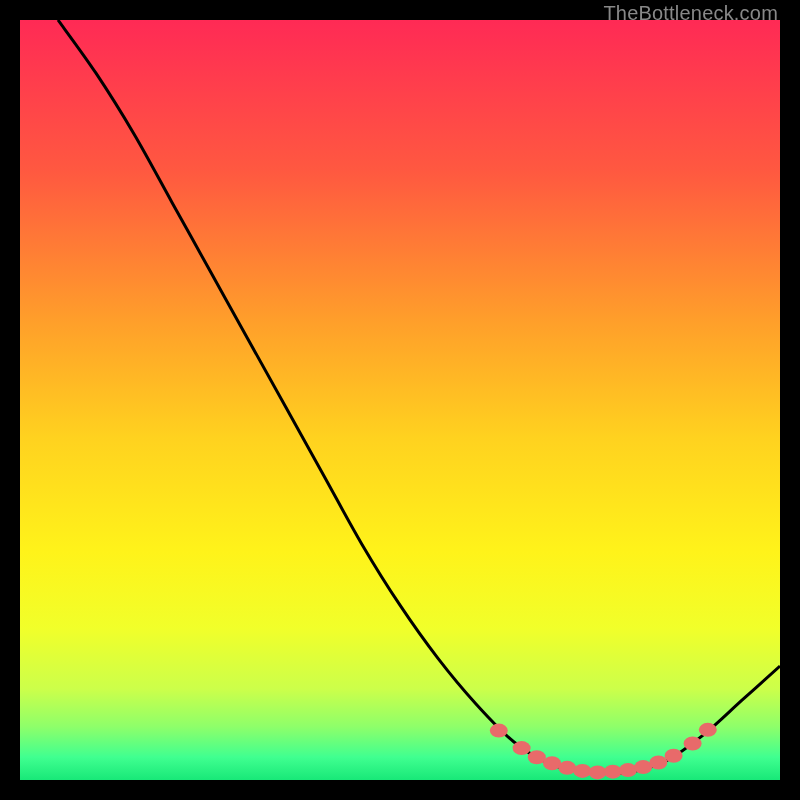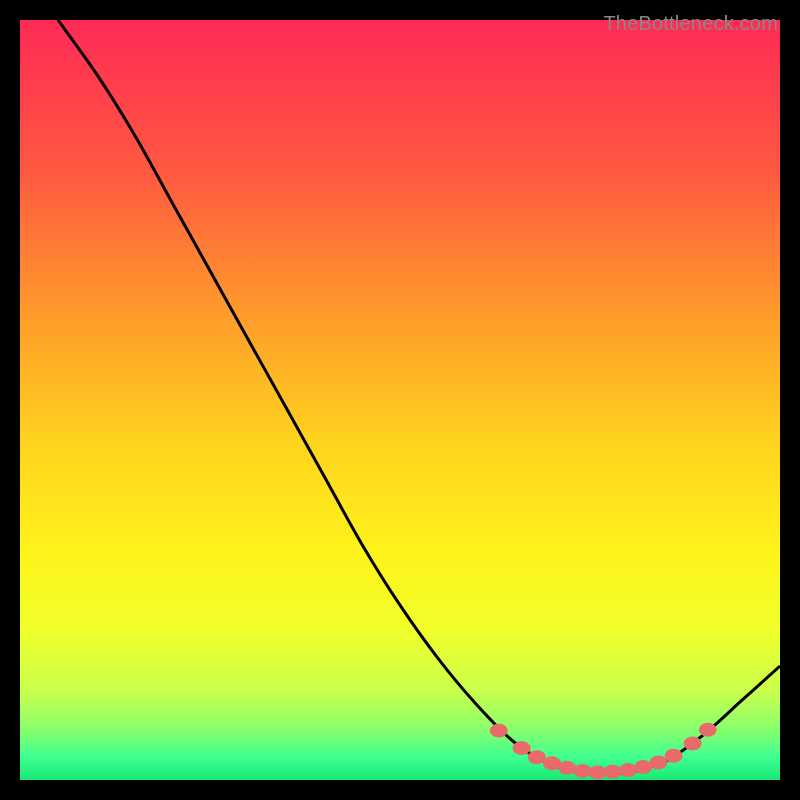--- a/index.html
+++ b/index.html
@@ -6,21 +6,21 @@
   body { width: 800px; height: 800px; background: #000; position: relative; font-family: Arial, sans-serif; }
   .plot {
     position: absolute;
     left: 20px;
     top: 20px;
     width: 760px;
     height: 760px;
   }
   .watermark {
     position: absolute;
-    top: 12px;
+    top: 2px;
     right: 22px;
     color: #888;
     font-size: 20px;
     font-weight: 500;
     letter-spacing: 0.2px;
     z-index: 10;
   }
 </style>
 </head>
 <body>

